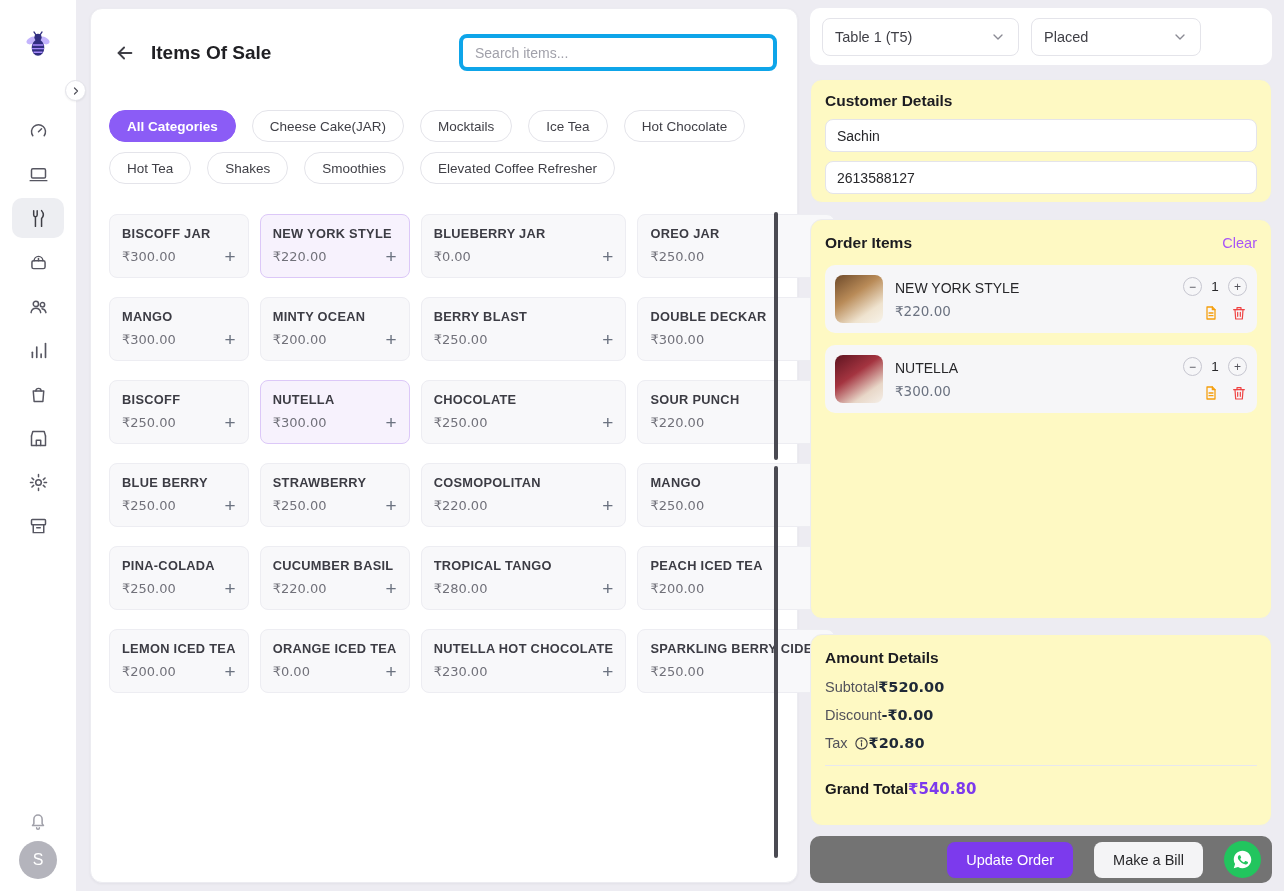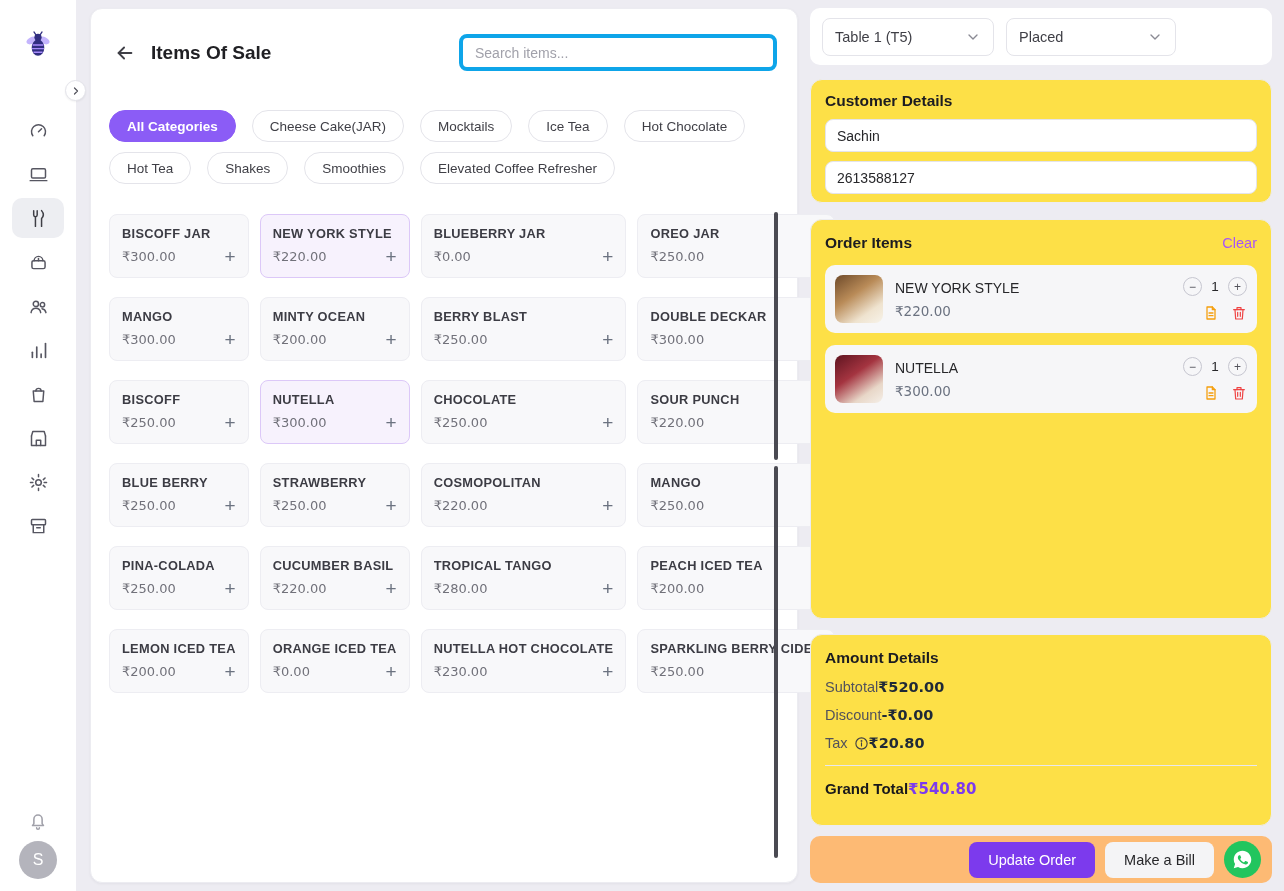--- a/index.html
+++ b/index.html
@@ -52,25 +52,25 @@
   .pname{font-size:12.8px;font-weight:600;color:#3c3c44;letter-spacing:.3px;white-space:nowrap;overflow:hidden}
   .prow{display:flex;align-items:center;justify-content:space-between;margin-top:6px}
   .pprice{font-size:13px;color:#71717a}
   .plus-btn{border:none;background:none;color:#6b7280;font-size:19px;line-height:1;padding:0;cursor:pointer;font-family:inherit}
   .sb-thumb{position:absolute;right:-9px;width:4px;border-radius:2px;background:#4a4a52}
   .sb-a{top:-2px;height:248px}
   .sb-b{top:252px;height:392px}
 
   
   .right{position:absolute;left:810px;top:8px;width:462px;height:875px;display:flex;flex-direction:column}
-  .card{background:#fde047;border:1px solid #ececf1;border-radius:12px}
+  .card{background:#fef9c3;border:1px solid #ececf1;border-radius:12px}
   .selects-card{height:57px;background:#fff;border-radius:10px;display:flex;align-items:center;gap:12px;padding:0 12px}
   .select{height:38px;border:1px solid #e4e4ea;border-radius:8px;background:#fff;display:flex;align-items:center;
     justify-content:space-between;padding:0 12px;font-size:14.5px;color:#3f3f46;cursor:pointer}
-  .select-table{width:172px}
+  .select-table{width:197px}
   .select-status{width:170px}
   .chev{color:#8a8a94;display:flex}
 
   .customer-card{margin-top:14px;padding:12px 14px;height:124px}
   .card-heading{font-size:15.5px;font-weight:700;color:#1c1c21}
   .text-input{display:block;width:100%;height:33px;border:1px solid #e4e4ea;border-radius:8px;padding:0 11px;
     font-size:14px;color:#27272a;margin-top:9px;font-family:inherit;outline:none}
 
   .order-card{margin-top:16px;flex:1;min-height:0;padding:14px;display:flex;flex-direction:column}
   .order-head{display:flex;justify-content:space-between;align-items:center}
@@ -94,22 +94,22 @@
   .amt-row:first-of-type{margin-top:16px}
   .amt-label{color:#52525b;display:flex;align-items:center;gap:6px}
   .amt-value{color:#1f2937;font-weight:700}
   .info-icon{display:none;color:#3f3f46}
   .info-icon.visible{display:inline-flex}
   .amt-divider{border:none;border-top:1px solid #e8e8ee;margin:14px 0 0}
   .total-row{display:flex;margin-top:14px;font-size:15px;font-weight:700}
   .total-label{color:#18181b}
   .total-value{color:var(--accent)}
 
-  .actions{margin-top:10px;height:47px;background:#fdba74;border-radius:10px;display:flex;align-items:center;
-    justify-content:flex-end;gap:10px;padding:0 11px}
+  .actions{margin-top:10px;height:47px;background:#737373;border-radius:10px;display:flex;align-items:center;
+    justify-content:flex-end;gap:21px;padding:0 11px}
   .btn-update{background:var(--accent);color:#fff;border:none;border-radius:8px;height:36px;padding:0 19px;
     font-size:14.5px;font-weight:500;cursor:pointer;font-family:inherit}
   .btn-bill{background:#f4f4f6;color:#27272a;border:none;border-radius:8px;height:36px;padding:0 19px;
     font-size:14.5px;cursor:pointer;font-family:inherit}
   .btn-wa{width:37px;height:37px;border-radius:50%;background:var(--green);border:none;display:flex;
     align-items:center;justify-content:center;cursor:pointer;padding:0}
 </style>
 </head>
 <body>
 

